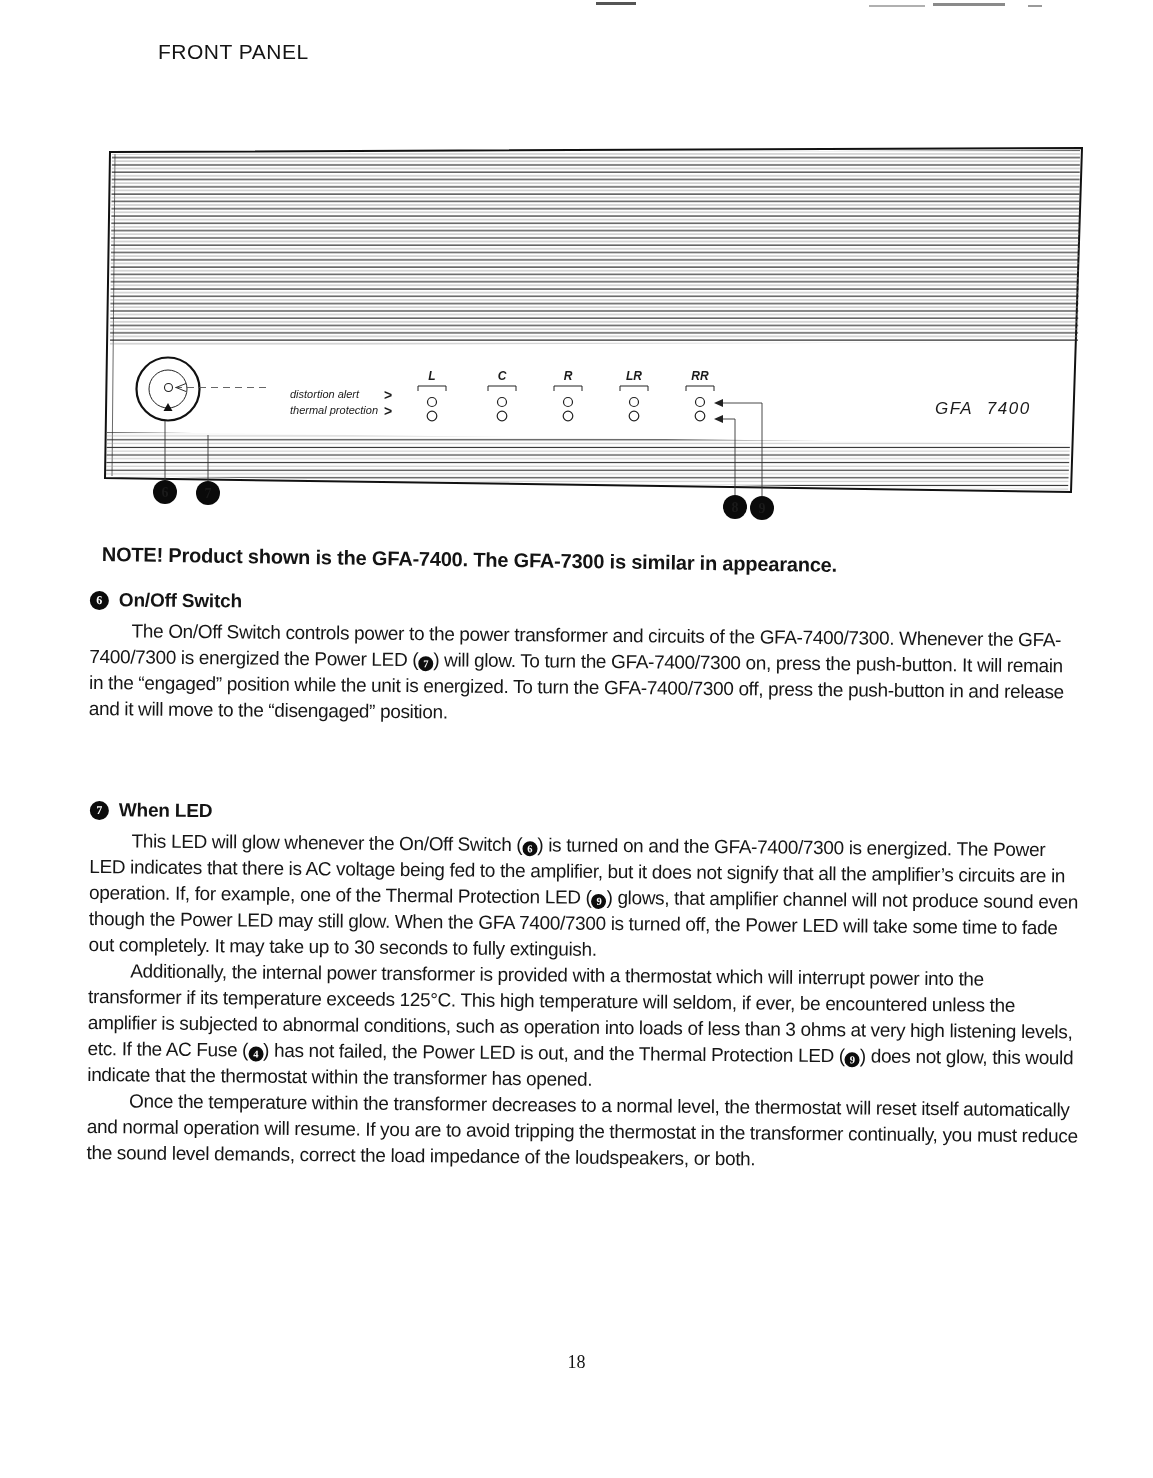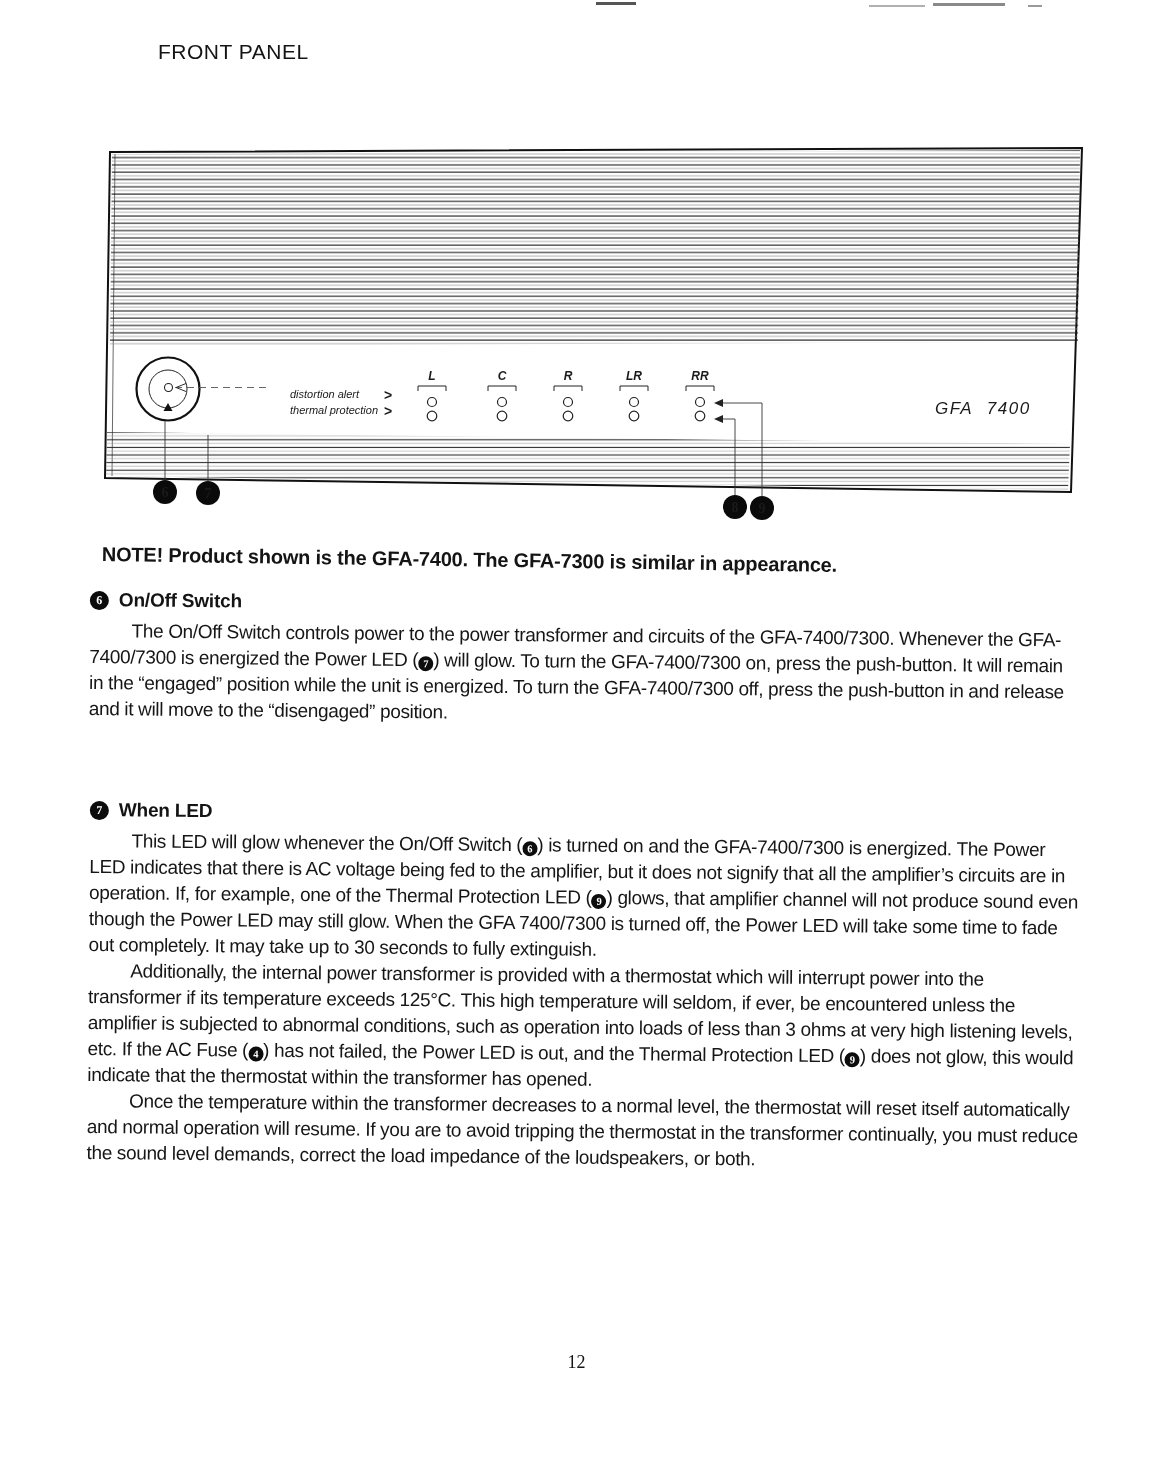--- a/index.html
+++ b/index.html
@@ -177,15 +177,15 @@
       <span class="badge">7</span>
       <span class="section-title">When LED</span>
     </div>
     <div class="section-body">
         <p>This LED will glow whenever the On/Off Switch (<span class="inline-badge">6</span>) is turned on and the GFA-7400/7300 is energized. The Power LED indicates that there is AC voltage being fed to the amplifier, but it does not signify that all the amplifier’s circuits are in operation.  If, for example, one of the Thermal Protection LED (<span class="inline-badge">9</span>) glows, that amplifier channel will not produce sound even though the Power LED may still glow. When the GFA 7400/7300 is turned off, the Power LED will take some time to fade out completely. It may take up to 30 seconds to fully extinguish.</p>
         <p>Additionally, the internal power transformer is provided with a thermostat which will interrupt power into the transformer if its temperature exceeds 125°C.  This high temperature will seldom, if ever, be encountered unless the amplifier is subjected to abnormal conditions, such as operation into loads of less than 3 ohms at very high listening levels, etc.  If the AC Fuse (<span class="inline-badge">4</span>) has not failed, the Power LED is out, and the Thermal Protection LED (<span class="inline-badge">9</span>) does not glow, this would indicate that the thermostat within the transformer has opened.</p>
         <p>Once the temperature within the transformer decreases to a normal level, the thermostat will reset itself automatically and normal operation will resume.  If you are to avoid tripping the thermostat in the transformer continually, you must reduce the sound level demands, correct the load impedance of the loudspeakers, or both.</p>
       </div>
   </div>
 
-  <div class="page-number">12</div>
+  <div class="page-number">18</div>
 
 </div>
 
 </body></html>

